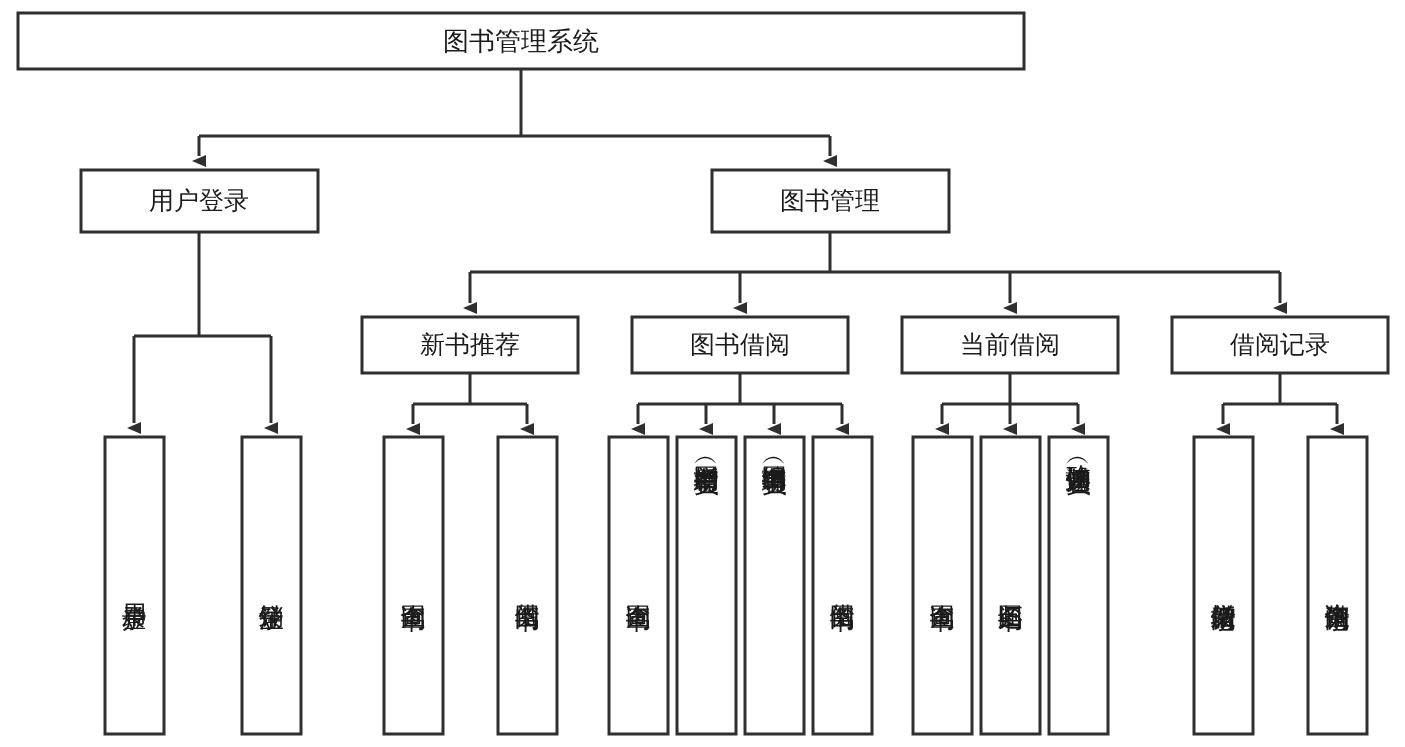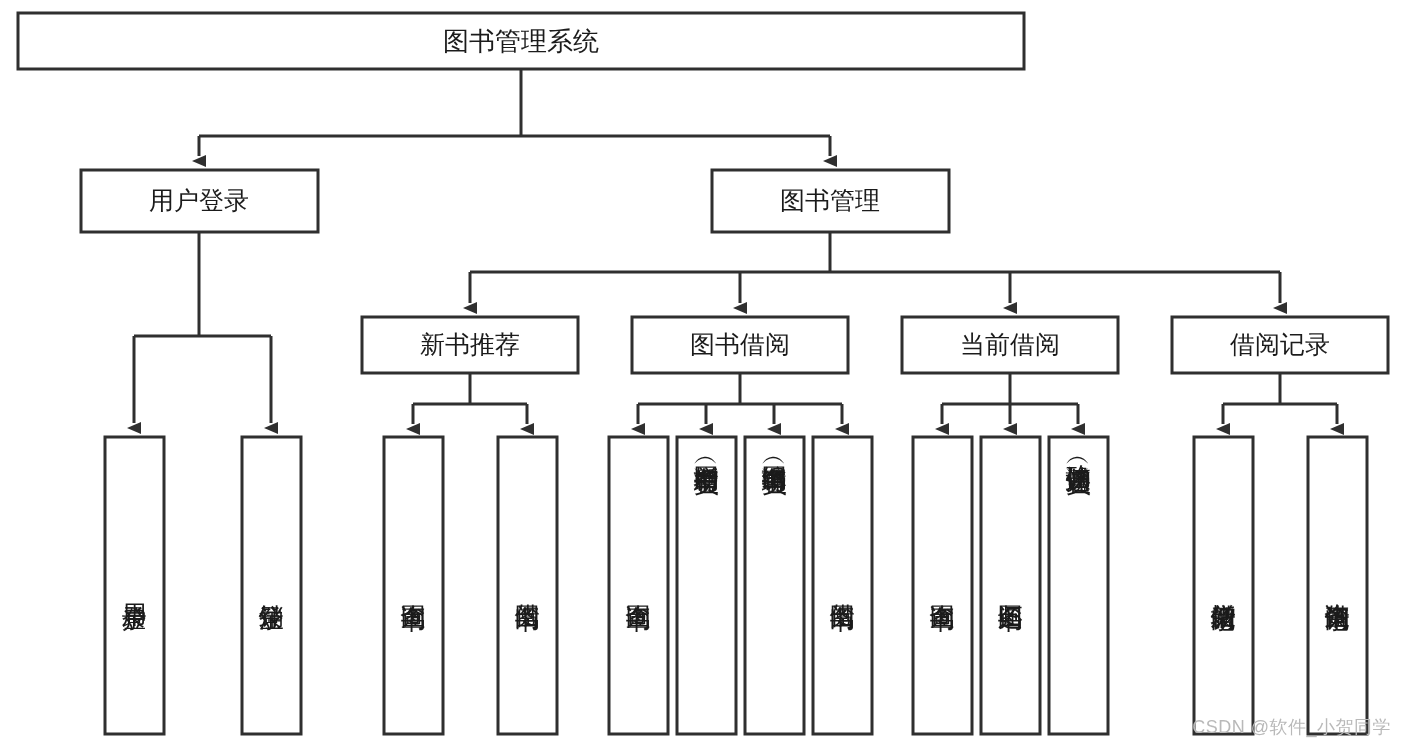--- a/index.html
+++ b/index.html
@@ -239,15 +239,14 @@
     <span class="leaf-label" style="margin-top:8px;">确认归还（管理员）</span>
   </div>
 
   <div class="leaf-label-wrap" style="left:1194px; top:437px; width:59px; height:297px;">
     <span class="leaf-label">新增借阅记录</span>
   </div>
   <div class="leaf-label-wrap" style="left:1308px; top:437px; width:59px; height:297px;">
     <span class="leaf-label">查询借阅记录</span>
   </div>
 
-  <div class="watermark">CSDN @软件_小贺同学</div>
 
 </div>
 
 </body></html>

